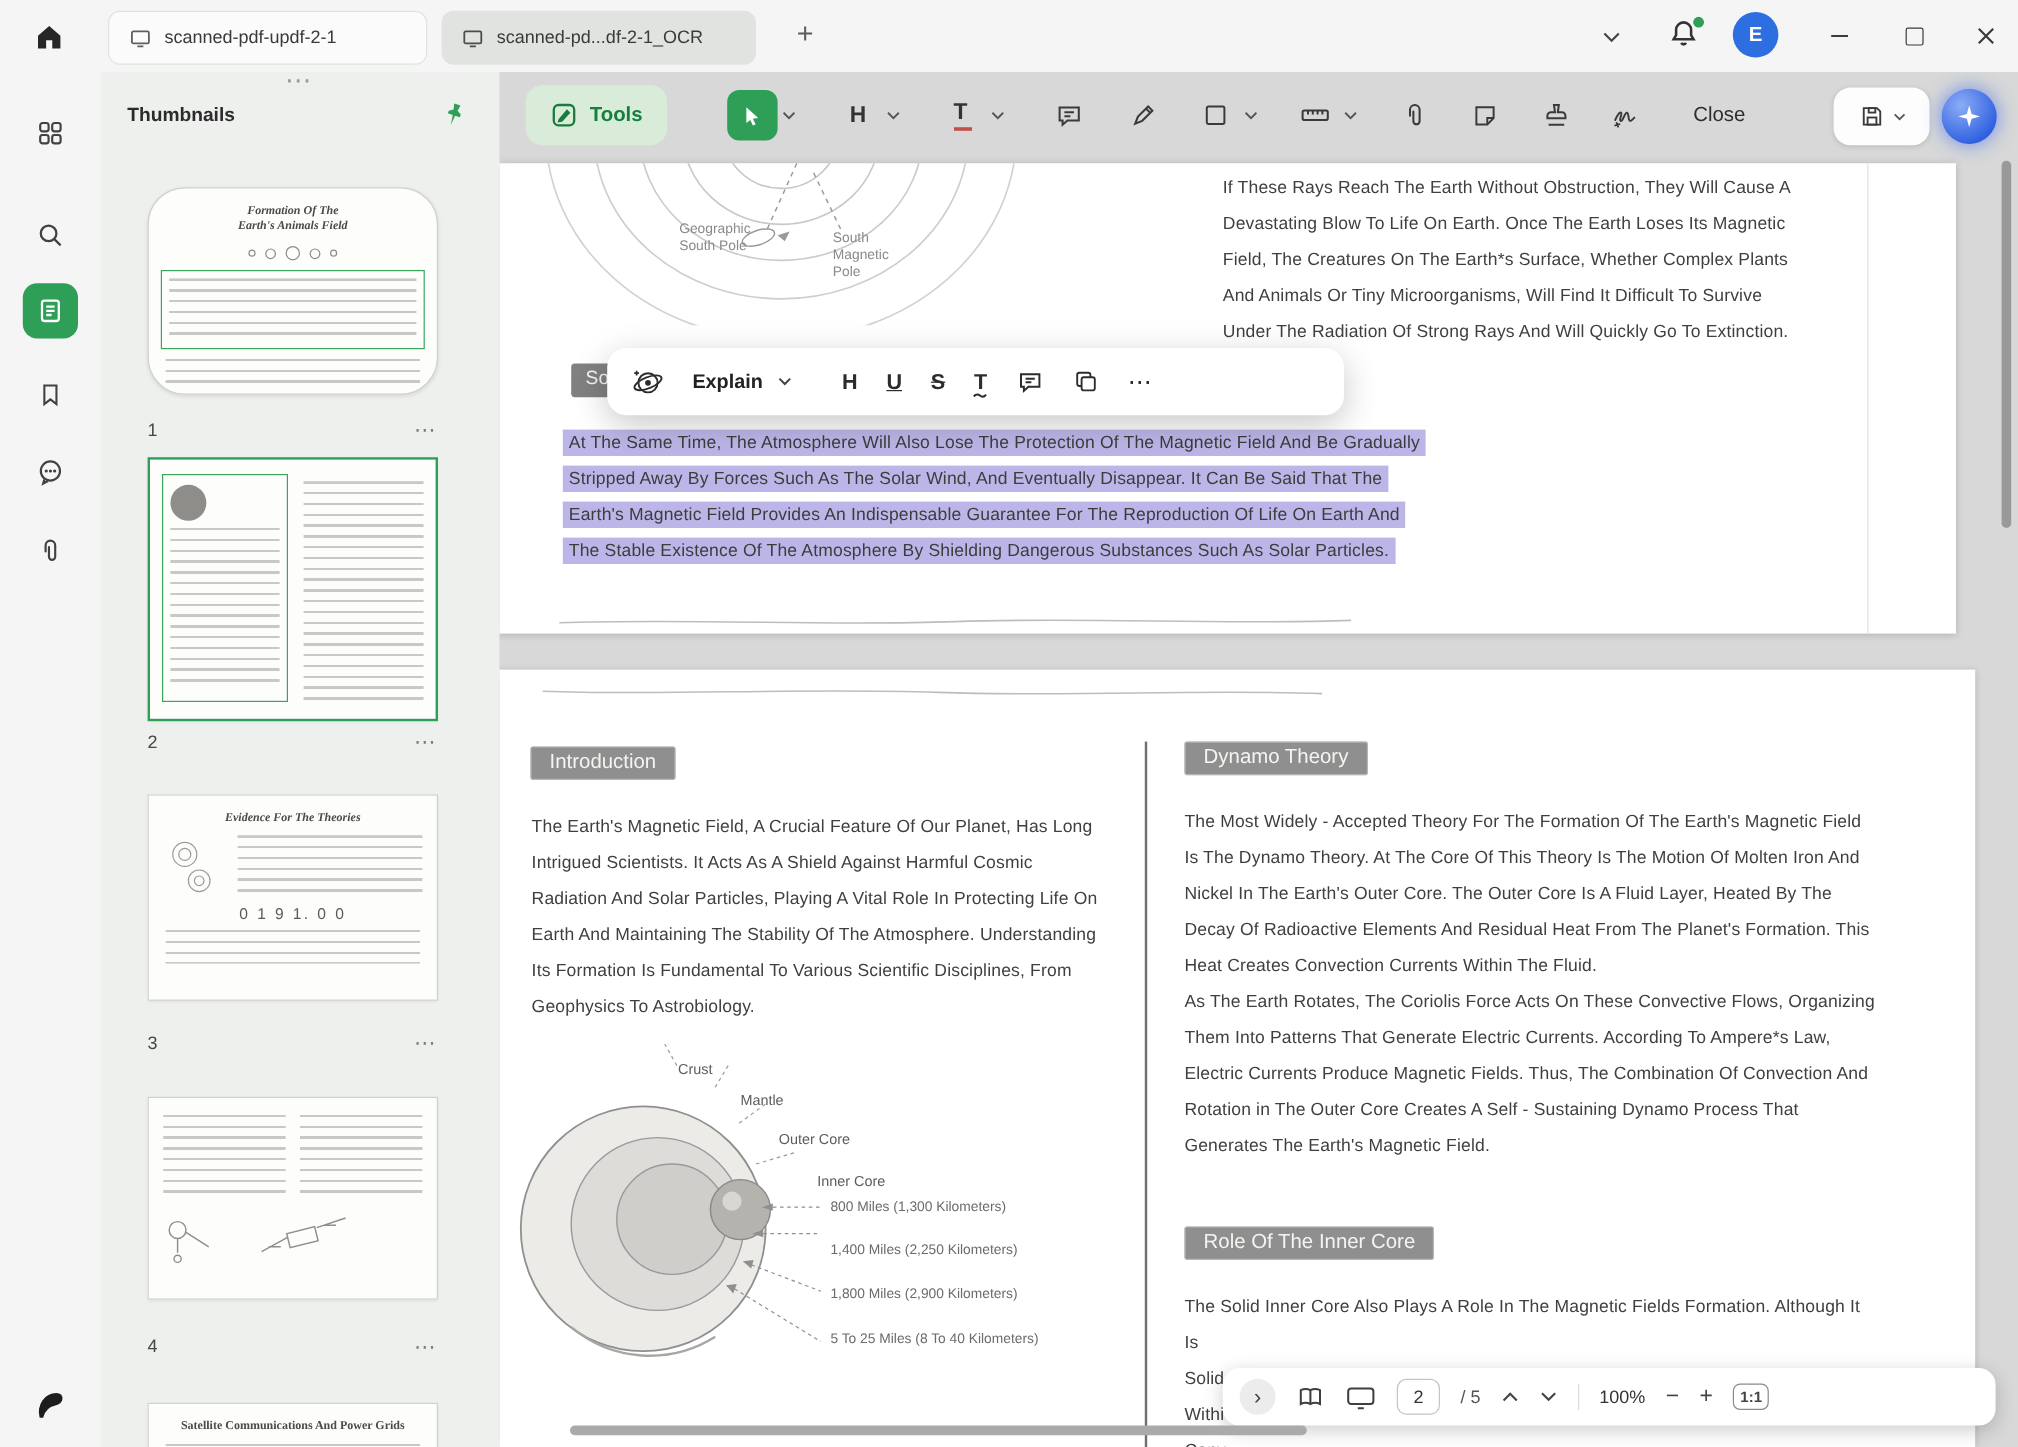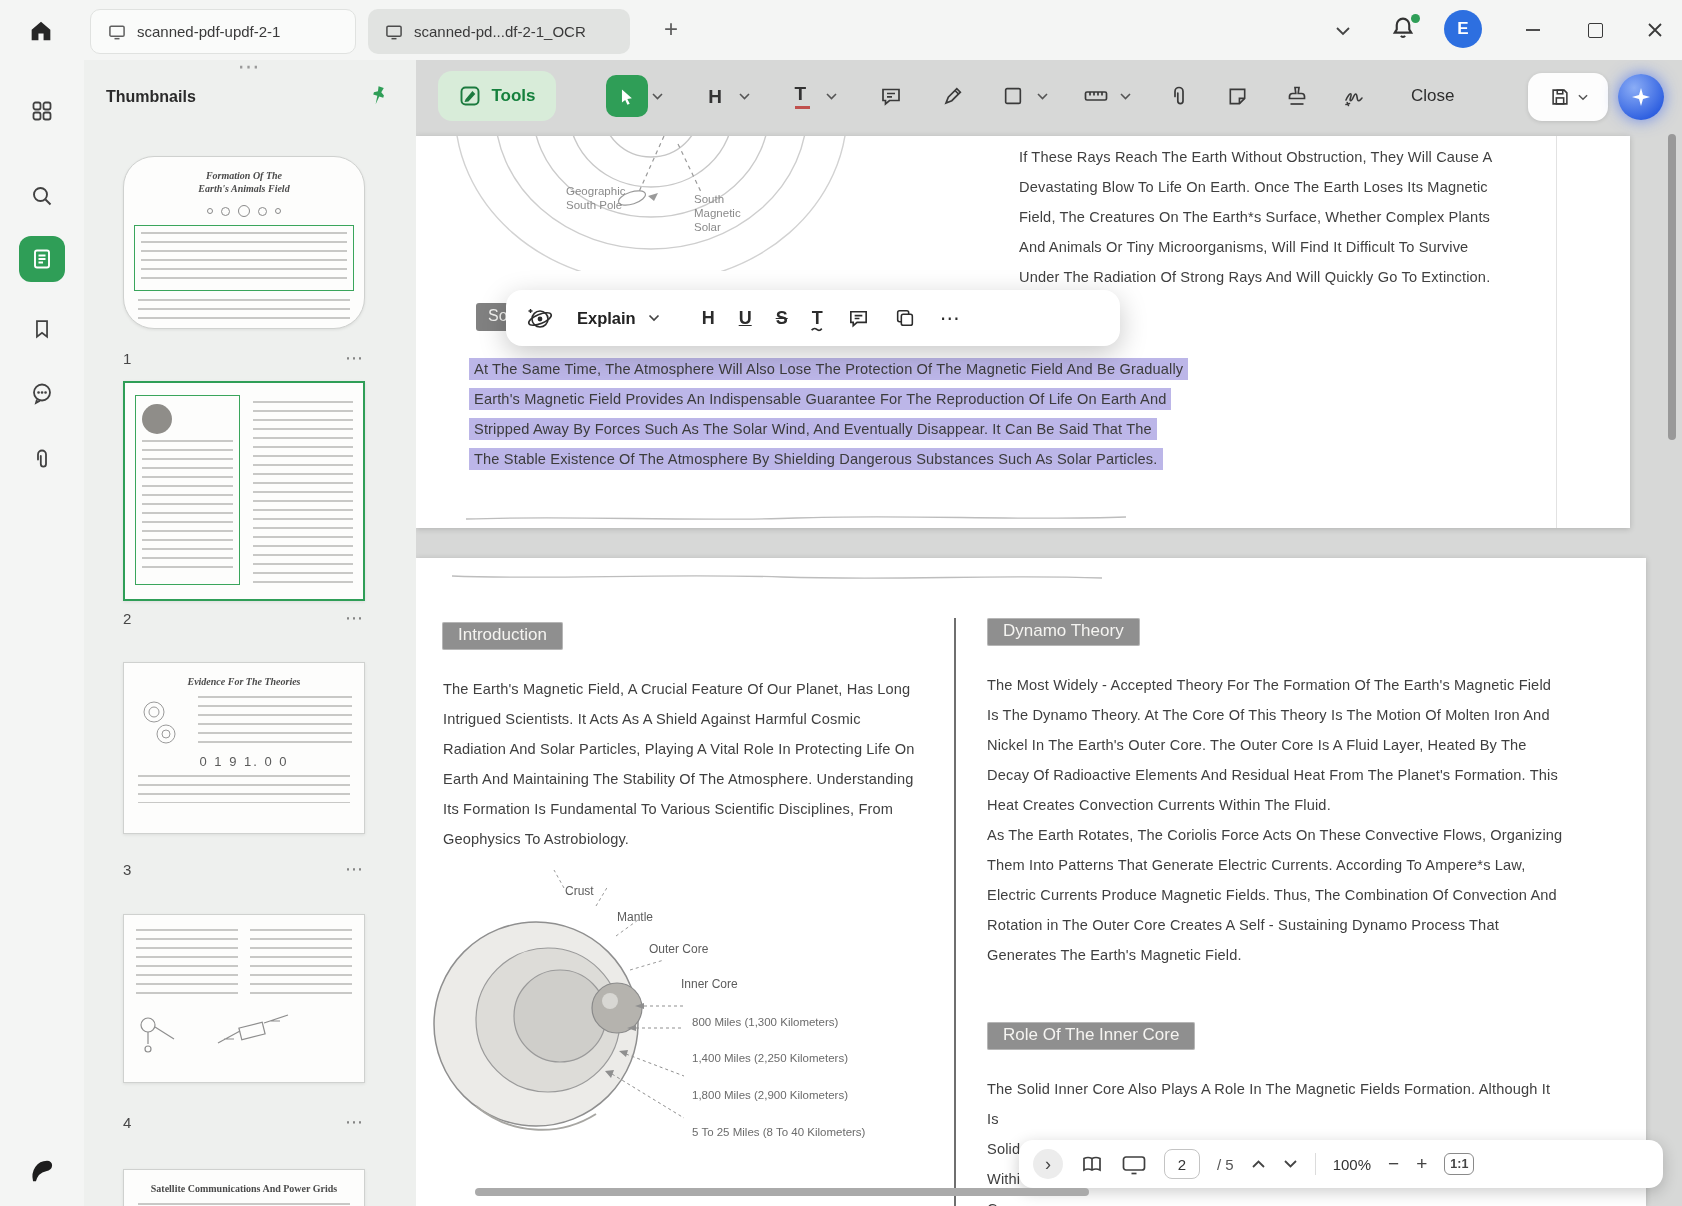--- a/index.html
+++ b/index.html
@@ -69,21 +69,21 @@
   .diag-label { position:absolute; font-size:11.5px; line-height:14px; color:#8a8a8a; }
   .edge-line { position:absolute; top:0; width:1px; height:100%; background:#e2e2e2; }
   .scanline { position:absolute; }
 
   .hl-line { height:30px; display:flex; align-items:center; }
   .hl-line span { background:#bcb6e8; padding:3px 5px; font-size:14.6px; color:#3c3c3c; letter-spacing:.15px; white-space:nowrap; }
 
   .chip { display:inline-block; background:rgba(128,128,128,.88); color:#f5f4f1; font-size:17px; padding:3px 16px 5px; border-radius:2px; box-shadow:inset 0 0 0 1px rgba(255,255,255,.35); cursor:pointer; }
 
   .earth-label { position:absolute; font-size:12px; color:#5c5c5c; }
-  .earth-measure { position:absolute; font-size:11.5px; color:#6b6b6b;margin-top:16px; }
+  .earth-measure { position:absolute; font-size:11.5px; color:#6b6b6b; }
   .col-divider { position:absolute; left:538px; top:60px; width:1.5px; height:588px; background:#6f6f6f; }
 
   
   .so-tag { position:absolute; left:60px; top:243px; z-index:14; background:rgba(118,118,118,.92); color:#f3f3f1; font-size:16px; padding:4px 12px 6px; border-radius:3px; }
   .explain-bar { position:absolute; left:90px; top:230px; width:614px; height:56px; background:#fff; border-radius:16px; box-shadow:0 8px 28px rgba(0,0,0,.22); display:flex; align-items:center; gap:24px; padding:0 20px; z-index:16; }
   .explain-label { font-size:16.5px; font-weight:700; color:#222; cursor:pointer; }
   .fmt { font-size:18px; font-weight:700; color:#2c2c2c; cursor:pointer; line-height:1; }
   .fmt-u { text-decoration:underline; }
   .fmt-s { text-decoration:line-through; }
   .fmt-t { position:relative; }
@@ -474,33 +474,33 @@
       <ellipse cx="235" cy="-25" rx="82" ry="76" stroke="#c8c8c8" stroke-width="1.4"></ellipse>
       <ellipse cx="235" cy="-25" rx="118" ry="106" stroke="#cbcbcb" stroke-width="1.4"></ellipse>
       <ellipse cx="235" cy="-25" rx="156" ry="138" stroke="#cecece" stroke-width="1.4"></ellipse>
       <ellipse cx="235" cy="-25" rx="196" ry="172" stroke="#d2d2d2" stroke-width="1.4"></ellipse>
       <path d="M248 0 L222 58" stroke="#9a9a9a" stroke-width="1.2" stroke-dasharray="4 4"></path>
       <path d="M262 8 L286 58" stroke="#9a9a9a" stroke-width="1.2" stroke-dasharray="4 4"></path>
       <ellipse cx="216" cy="62" rx="14" ry="6" stroke="#9a9a9a" stroke-width="1.2" transform="rotate(-18 216 62)"></ellipse>
       <path d="M232 60 l10 -3 -4 8 z" fill="#9a9a9a"></path>
     </svg>
     <span class="diag-label" style="left:150px; top:48px; width:82px; ">Geographic South Pole</span>
-    <span class="diag-label" style="left:278px; top:56px; width:58px">South Magnetic Solar</span>
+    <span class="diag-label" style="left:278px; top:56px; width:58px">South Magnetic Pole</span>
 
     <p class="doc-text" style="position:absolute; left:603px; top:6px; width:492px">If These Rays Reach The Earth Without Obstruction, They Will Cause A Devastating Blow To Life On Earth. Once The Earth Loses Its Magnetic Field, The Creatures On The Earth*s Surface, Whether Complex Plants And Animals Or Tiny Microorganisms, Will Find It Difficult To Survive Under The Radiation Of Strong Rays And Will Quickly Go To Extinction.</p>
 
     <div style="position:absolute; left:53px; top:218px">
       <div class="hl-line">
           <span>At The Same Time, The Atmosphere Will Also Lose The Protection Of The Magnetic Field And Be Gradually</span>
         </div>
       <div class="hl-line">
-          <span>Earth's Magnetic Field Provides An Indispensable Guarantee For The Reproduction Of Life On Earth And</span>
+          <span>Stripped Away By Forces Such As The Solar Wind, And Eventually Disappear. It Can Be Said That The</span>
         </div>
       <div class="hl-line">
-          <span>Stripped Away By Forces Such As The Solar Wind, And Eventually Disappear. It Can Be Said That The</span>
+          <span>Earth's Magnetic Field Provides An Indispensable Guarantee For The Reproduction Of Life On Earth And</span>
         </div>
       <div class="hl-line">
           <span>The Stable Existence Of The Atmosphere By Shielding Dangerous Substances Such As Solar Particles.</span>
         </div>
     </div>
 
     <svg class="scanline" style="left:50px; top:378px" width="660" height="10" viewBox="0 0 660 10" fill="none">
       <path d="M0 5 C 110 1, 220 8, 330 4 S 550 7, 660 3" stroke="#bdbdbd" stroke-width="1.3"></path>
     </svg>
     <span class="edge-line" style="left:1140px"></span>

